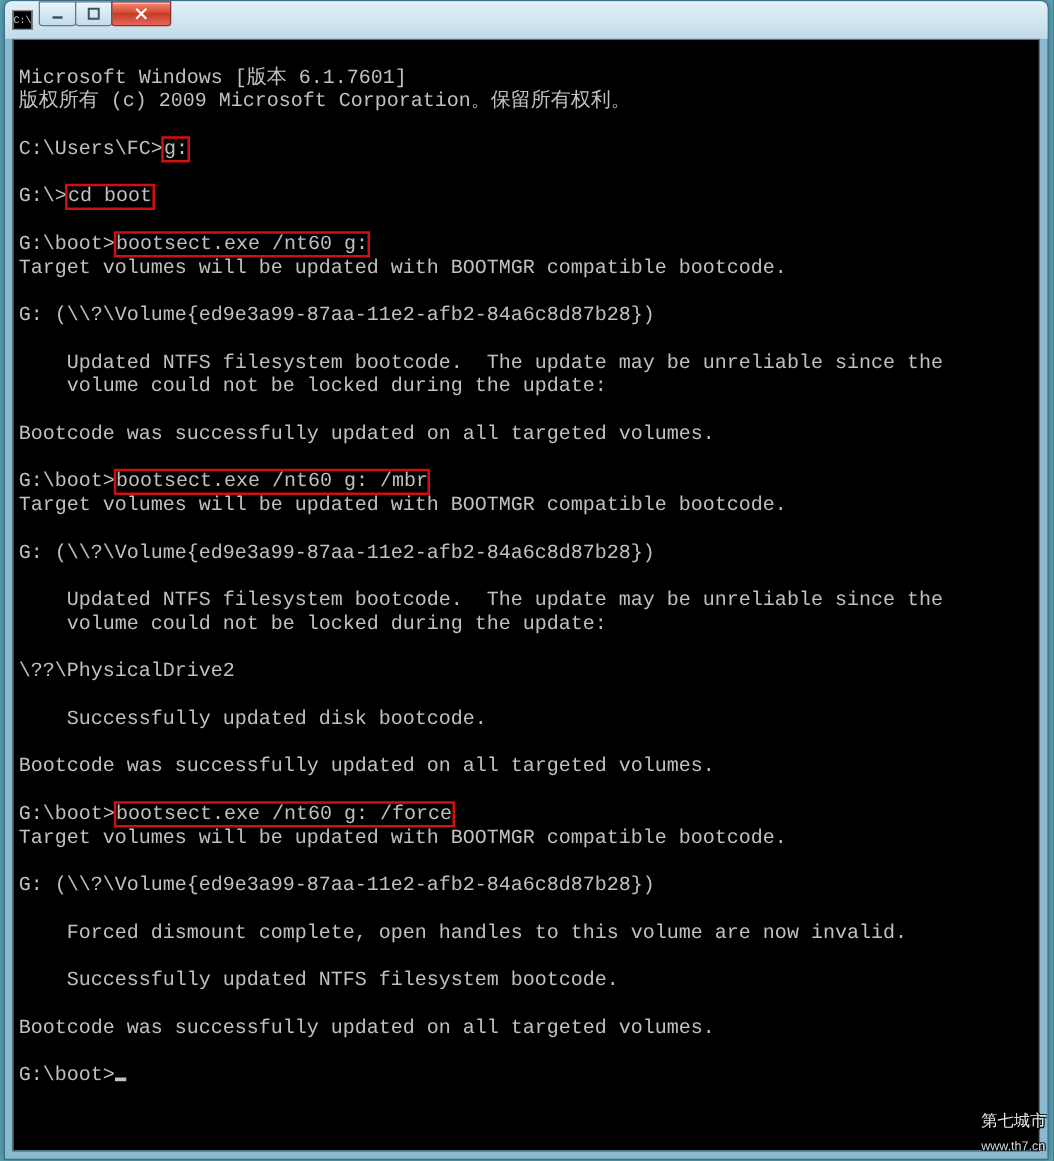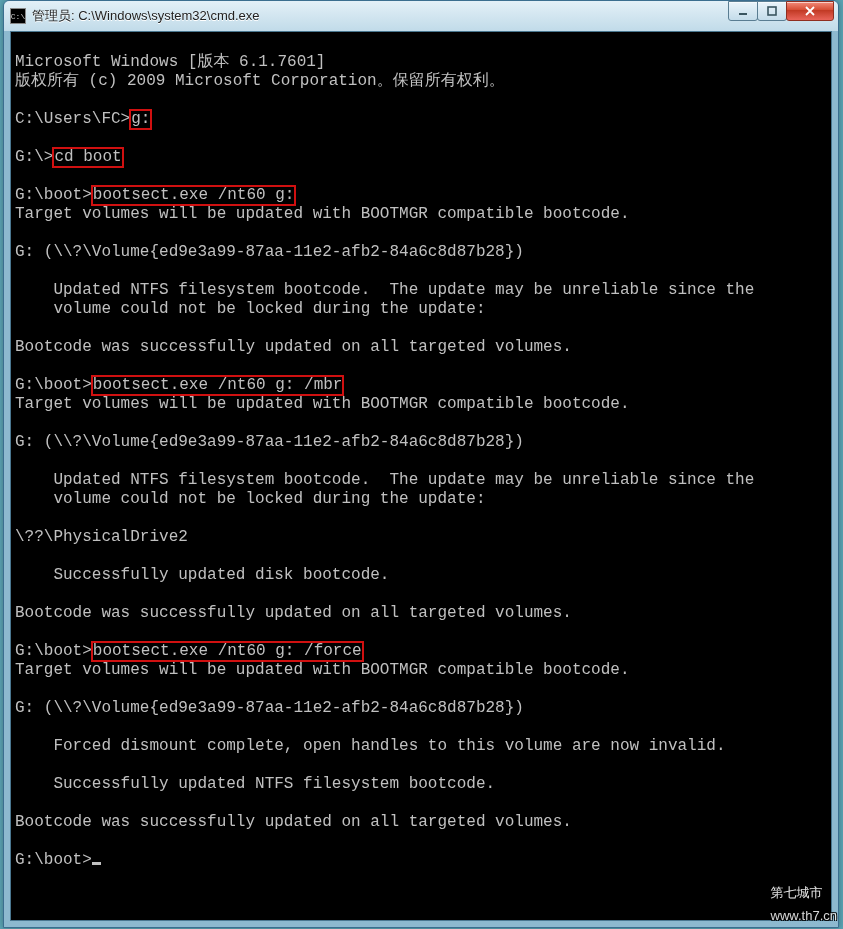--- a/index.html
+++ b/index.html
@@ -116,29 +116,28 @@
     font-family: "Microsoft YaHei","Segoe UI",sans-serif;
     font-size: 13px;
     color: #fff;
     text-shadow: 1px 1px 0 #000, -1px -1px 0 #000, 1px -1px 0 #000, -1px 1px 0 #000;
     opacity: .9;
     display: flex;
     align-items: baseline;
     gap: 6px;
     flex-direction: column;
   }
-  .watermark .sub { font-size: 13px; color:#eee;text-align:right; }
+  .watermark .sub { font-size: 10px; color:#eee;text-align:right; }
 </style>
 </head>
 <body>
 
 <div class="window">
   <div class="titlebar">
     <span class="app-icon">C:\</span>
-    <span class="title-text">管理员: C:\Windows\system32\cmd.exe</span>
     <div class="win-buttons">
       <div class="win-btn" title="Minimize">
         <svg viewBox="0 0 12 12">
             <rect x="2" y="8" width="8" height="2" fill="#3a5560"></rect>
           </svg>
       </div>
       <div class="win-btn" title="Maximize">
         <svg viewBox="0 0 12 12">
             <rect x="2" y="2" width="8" height="8" fill="none" stroke="#3a5560" stroke-width="1.6"></rect>
           </svg>

